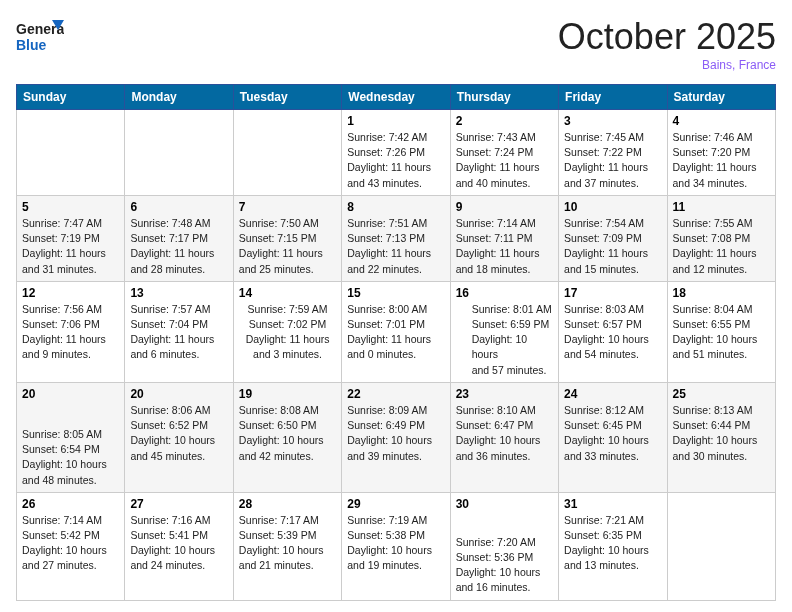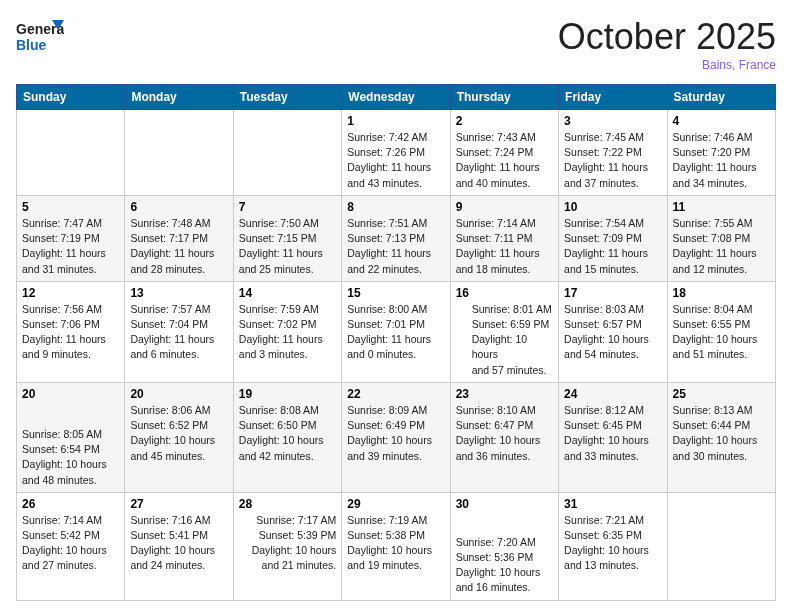--- a/index.html
+++ b/index.html
@@ -198,21 +198,21 @@
         </td>
         <td>
           <span class="day-num">13</span>
           <div class="day-info" style="white-space: pre-wrap;">Sunrise: 7:57 AM
 Sunset: 7:04 PM
 Daylight: 11 hours
 and 6 minutes.</div>
         </td>
         <td>
           <span class="day-num">14</span>
-          <div class="day-info" style="white-space: pre-wrap;">Sunrise: 7:59 AM
+          <div class="day-info" style="white-space: pre-wrap; text-align: center;">Sunrise: 7:59 AM
 Sunset: 7:02 PM
 Daylight: 11 hours
 and 3 minutes.</div>
         </td>
         <td>
           <span class="day-num">15</span>
           <div class="day-info" style="white-space: pre-wrap;">Sunrise: 8:00 AM
 Sunset: 7:01 PM
 Daylight: 11 hours
 and 0 minutes.</div>
@@ -300,21 +300,21 @@
         </td>
         <td>
           <span class="day-num">27</span>
           <div class="day-info" style="white-space: pre-wrap;">Sunrise: 7:16 AM
 Sunset: 5:41 PM
 Daylight: 10 hours
 and 24 minutes.</div>
         </td>
         <td>
           <span class="day-num">28</span>
-          <div class="day-info" style="white-space: pre-wrap; text-align: right;">Sunrise: 7:17 AM
+          <div class="day-info" style="white-space: pre-wrap;">Sunrise: 7:17 AM
 Sunset: 5:39 PM
 Daylight: 10 hours
 and 21 minutes.</div>
         </td>
         <td>
           <span class="day-num">29</span>
           <div class="day-info" style="white-space: pre-wrap;">Sunrise: 7:19 AM
 Sunset: 5:38 PM
 Daylight: 10 hours
 and 19 minutes.</div>

